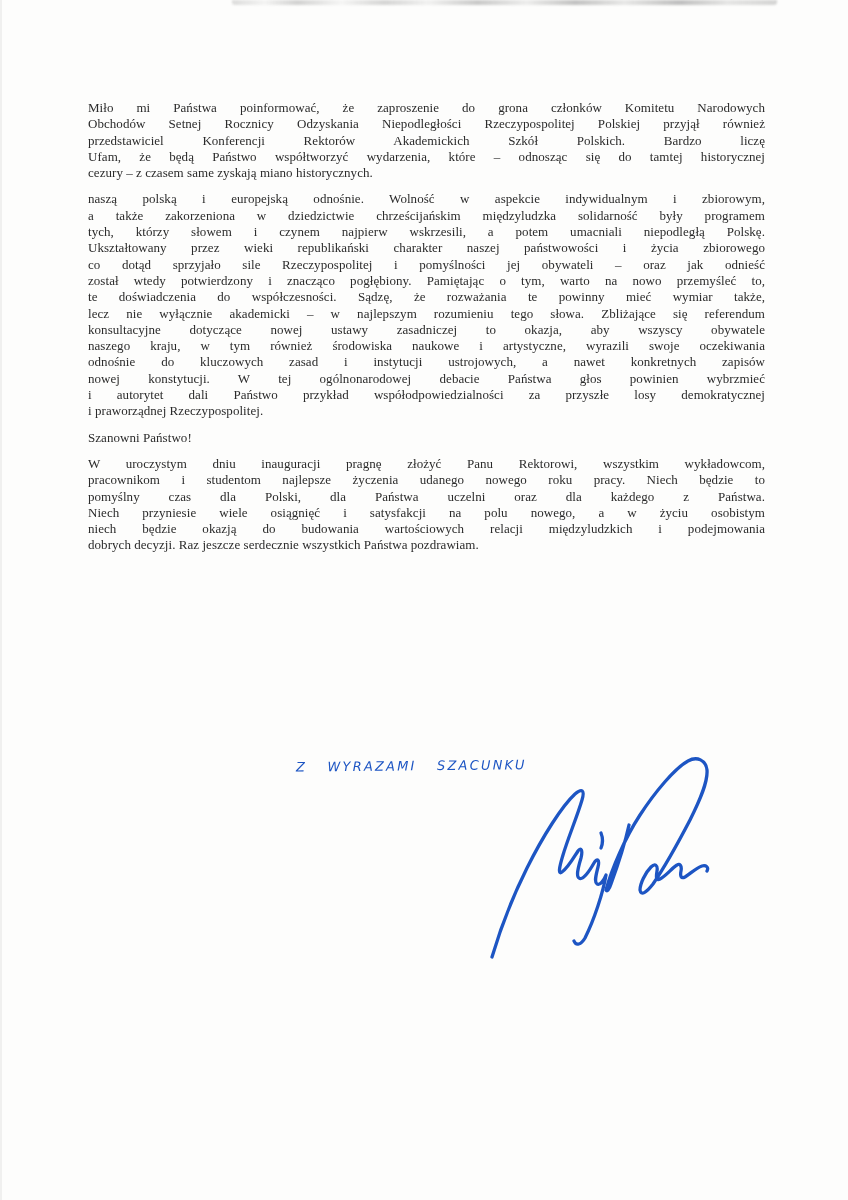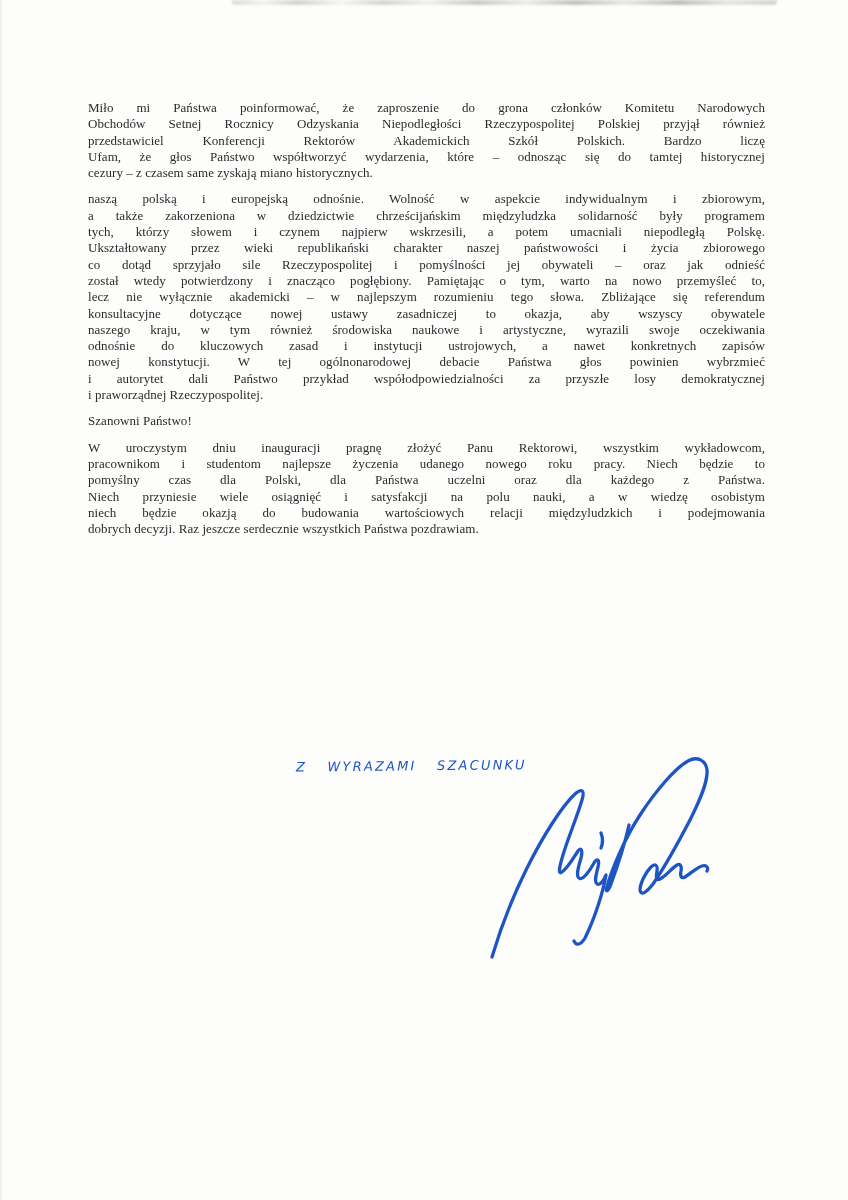--- a/index.html
+++ b/index.html
@@ -71,49 +71,50 @@
 
   <div class="scan-top"></div>
   <div class="scan-left"></div>
 
   <div class="textblock">
 
     <div class="para">
       <div class="line">Miło mi Państwa poinformować, że zaproszenie do grona członków Komitetu Narodowych</div>
       <div class="line">Obchodów Setnej Rocznicy Odzyskania Niepodległości Rzeczypospolitej Polskiej przyjął również</div>
       <div class="line">przedstawiciel Konferencji Rektorów Akademickich Szkół Polskich. Bardzo liczę</div>
-      <div class="line">Ufam, że głos Państwo współtworzyć wydarzenia, które – odnosząc się do tamtej historycznej</div>
+      <div class="line">Ufam, że będą Państwo współtworzyć wydarzenia, które – odnosząc się do tamtej historycznej</div>
       <div class="line last">cezury – z czasem same zyskają miano historycznych.</div>
     </div>
 
     <div class="para">
       <div class="line">naszą polską i europejską odnośnie. Wolność w aspekcie indywidualnym i zbiorowym,</div>
       <div class="line">a także zakorzeniona w dziedzictwie chrześcijańskim międzyludzka solidarność były programem</div>
       <div class="line">tych, którzy słowem i czynem najpierw wskrzesili, a potem umacniali niepodległą Polskę.</div>
       <div class="line">Ukształtowany przez wieki republikański charakter naszej państwowości i życia zbiorowego</div>
       <div class="line">co dotąd sprzyjało sile Rzeczypospolitej i pomyślności jej obywateli – oraz jak odnieść</div>
       <div class="line">został wtedy potwierdzony i znacząco pogłębiony. Pamiętając o tym, warto na nowo przemyśleć to,</div>
+      <div class="line">te doświadczenia do współczesności. Sądzę, że rozważania te powinny mieć wymiar także,</div>
       <div class="line">lecz nie wyłącznie akademicki – w najlepszym rozumieniu tego słowa. Zbliżające się referendum</div>
       <div class="line">konsultacyjne dotyczące nowej ustawy zasadniczej to okazja, aby wszyscy obywatele</div>
       <div class="line">naszego kraju, w tym również środowiska naukowe i artystyczne, wyrazili swoje oczekiwania</div>
       <div class="line">odnośnie do kluczowych zasad i instytucji ustrojowych, a nawet konkretnych zapisów</div>
       <div class="line">nowej konstytucji. W tej ogólnonarodowej debacie Państwa głos powinien wybrzmieć</div>
       <div class="line">i autorytet dali Państwo przykład współodpowiedzialności za przyszłe losy demokratycznej</div>
       <div class="line last">i praworządnej Rzeczypospolitej.</div>
     </div>
 
     <div class="para">
       <div class="line last">Szanowni Państwo!</div>
     </div>
 
     <div class="para">
       <div class="line">W uroczystym dniu inauguracji pragnę złożyć Panu Rektorowi, wszystkim wykładowcom,</div>
       <div class="line">pracownikom i studentom najlepsze życzenia udanego nowego roku pracy. Niech będzie to</div>
       <div class="line">pomyślny czas dla Polski, dla Państwa uczelni oraz dla każdego z Państwa.</div>
-      <div class="line">Niech przyniesie wiele osiągnięć i satysfakcji na polu nauki, a w wiedzę osobistym</div>
+      <div class="line">Niech przyniesie wiele osiągnięć i satysfakcji na polu nowego, a w życiu osobistym</div>
       <div class="line">niech będzie okazją do budowania wartościowych relacji międzyludzkich i podejmowania</div>
       <div class="line last">dobrych decyzji. Raz jeszcze serdecznie wszystkich Państwa pozdrawiam.</div>
     </div>
 
   </div>
 
   <div class="closing">Z wyrazami szacunku</div>
 
   <svg class="signature-svg" width="310" height="250" viewBox="0 0 310 250">
     <g fill="none" stroke="#1d55c3" stroke-width="3.3" stroke-linecap="round" stroke-linejoin="round">

